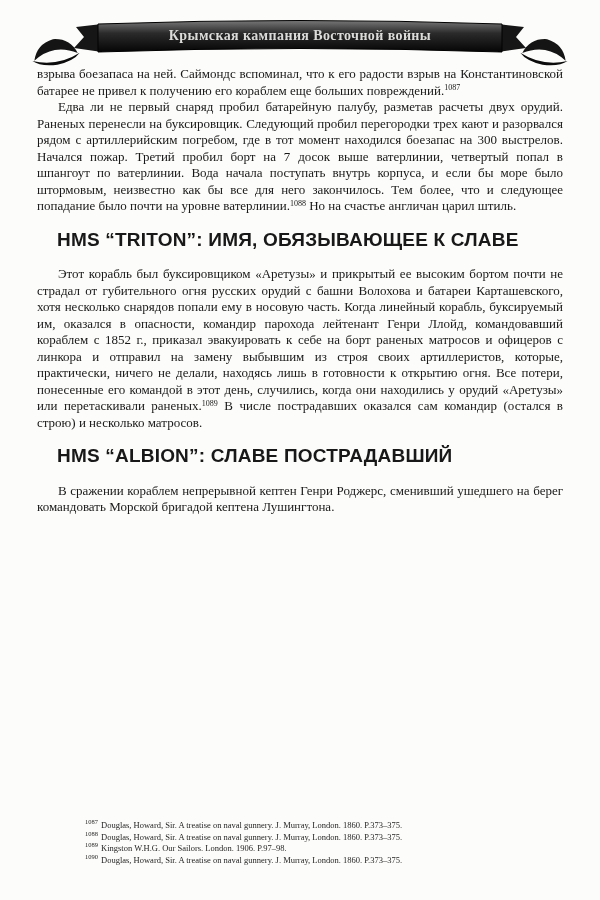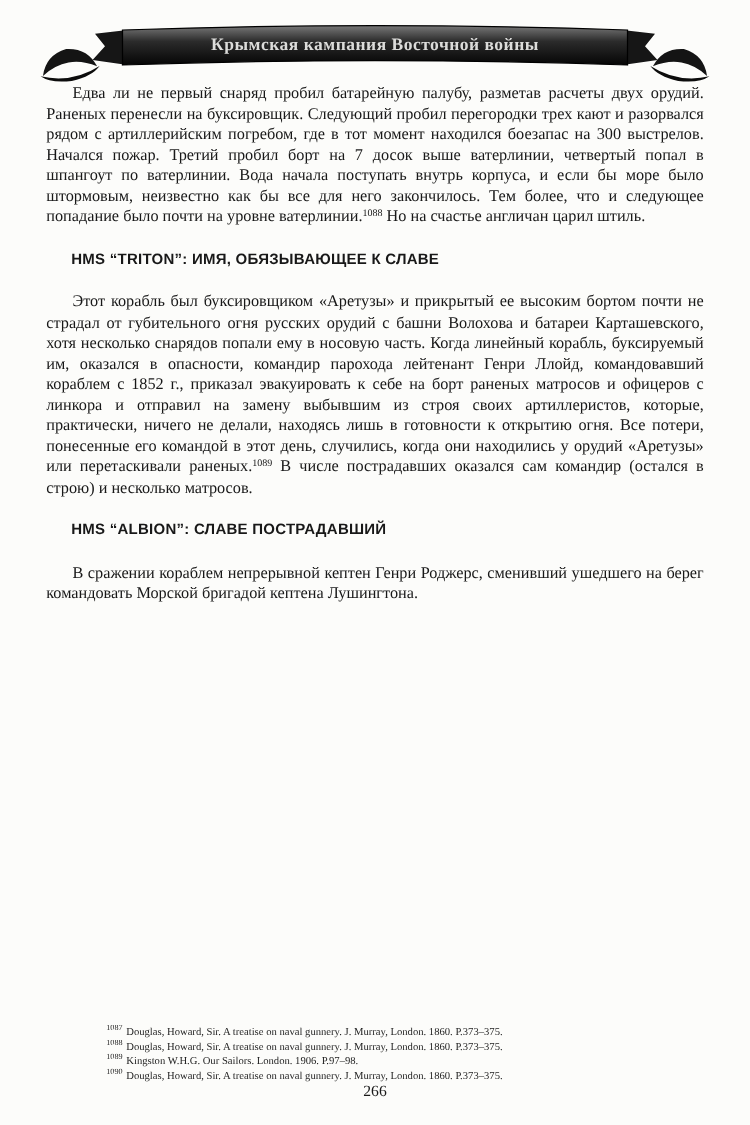--- a/index.html
+++ b/index.html
@@ -42,21 +42,21 @@
   .para.indent { text-indent: 21px; }
   .fnref {
     font-size: 8px;
     line-height: 0;
     position: relative;
     top: -4.5px;
     vertical-align: baseline;
   }
   .section-heading {
     font-family: "Liberation Sans", sans-serif;
-    font-size: 12px;
+    font-size: 19px;
     font-weight: bold;
     text-align: left;
     letter-spacing: 0.2px;
     margin: 17px 0 18px;
     padding-left: 20px;
   }
 
   
   .footnotes {
     position: absolute;
@@ -111,29 +111,29 @@
       <text x="232" y="26" text-anchor="middle" font-size="14" font-weight="bold" fill="#dcdcda">Крымская кампания Восточной войны</text>
     </svg>
 
     <svg class="hat hat-right" width="50" height="34" viewBox="0 0 50 34" aria-hidden="true">
       <path d="M3 23 Q8 7 25 5 Q42 7 47 23 Q36 16 25 16 Q14 16 3 23 Z" fill="#141414"></path>
       <path d="M1 23 Q25 33 49 23 Q42 30 25 31 Q8 30 1 23 Z" fill="#0c0c0c"></path>
     </svg>
   </header>
 
   <main class="body-text">
+      <p class="para">взрыва боезапаса на ней. Саймондс вспоминал, что к его радости взрыв на Константиновской батарее не привел к получению его кораблем еще больших повреждений.<sup class="fnref">1087</sup></p>
       <p class="para indent">Едва ли не первый снаряд пробил батарейную палубу, разметав расчеты двух орудий. Раненых перенесли на буксировщик. Следующий пробил перегородки трех кают и разорвался рядом с артиллерийским погребом, где в тот момент находился боезапас на 300 выстрелов. Начался пожар. Третий пробил борт на 7 досок выше ватерлинии, четвертый попал в шпангоут по ватерлинии. Вода начала поступать внутрь корпуса, и если бы море было штормовым, неизвестно как бы все для него закончилось. Тем более, что и следующее попадание было почти на уровне ватерлинии.<sup class="fnref">1088</sup> Но на счастье англичан царил штиль.</p>
       <h2 class="section-heading">HMS “TRITON”: ИМЯ, ОБЯЗЫВАЮЩЕЕ К СЛАВЕ</h2>
       <p class="para indent">Этот корабль был буксировщиком «Аретузы» и прикрытый ее высоким бортом почти не страдал от губительного огня русских орудий с башни Волохова и батареи Карташевского, хотя несколько снарядов попали ему в носовую часть. Когда линейный корабль, буксируемый им, оказался в опасности, командир парохода лейтенант Генри Ллойд, командовавший кораблем с 1852 г., приказал эвакуировать к себе на борт раненых матросов и офицеров с линкора и отправил на замену выбывшим из строя своих артиллеристов, которые, практически, ничего не делали, находясь лишь в готовности к открытию огня. Все потери, понесенные его командой в этот день, случились, когда они находились у орудий «Аретузы» или перетаскивали раненых.<sup class="fnref">1089</sup> В числе пострадавших оказался сам командир (остался в строю) и несколько матросов.</p>
       <h2 class="section-heading">HMS “ALBION”: СЛАВЕ ПОСТРАДАВШИЙ</h2>
       <p class="para indent">В сражении кораблем непрерывной кептен Генри Роджерс, сменивший ушедшего на берег командовать Морской бригадой кептена Лушингтона.</p>
     </main>
 
   <section class="footnotes">
       <div class="footnote"><sup>1087</sup>Douglas, Howard, Sir. A treatise on naval gunnery. J. Murray, London. 1860. P.373–375.</div>
       <div class="footnote"><sup>1088</sup>Douglas, Howard, Sir. A treatise on naval gunnery. J. Murray, London. 1860. P.373–375.</div>
       <div class="footnote"><sup>1089</sup>Kingston W.H.G. Our Sailors. London. 1906. P.97–98.</div>
       <div class="footnote"><sup>1090</sup>Douglas, Howard, Sir. A treatise on naval gunnery. J. Murray, London. 1860. P.373–375.</div>
     </section>
 
-  <div class="page-number">266</div>
 
 </div>
 
 </body></html>

